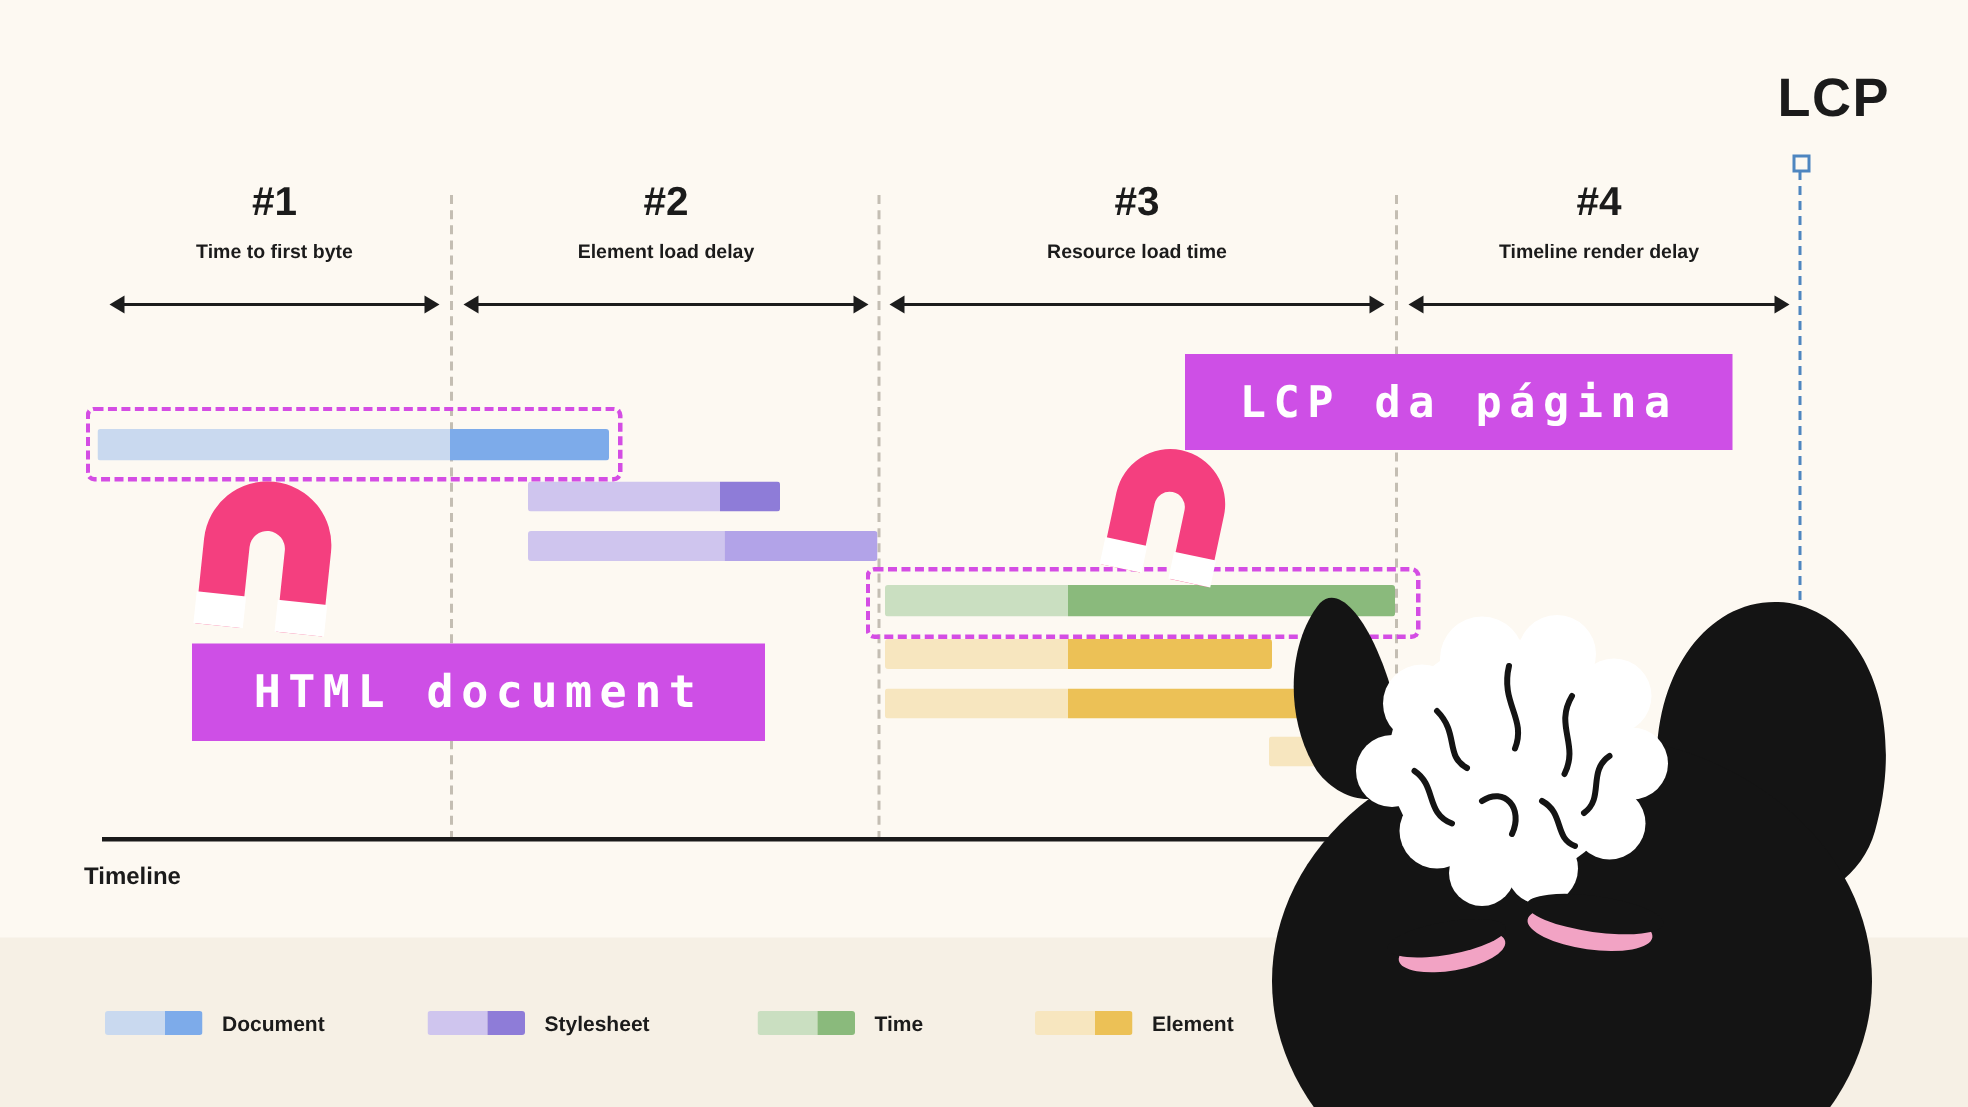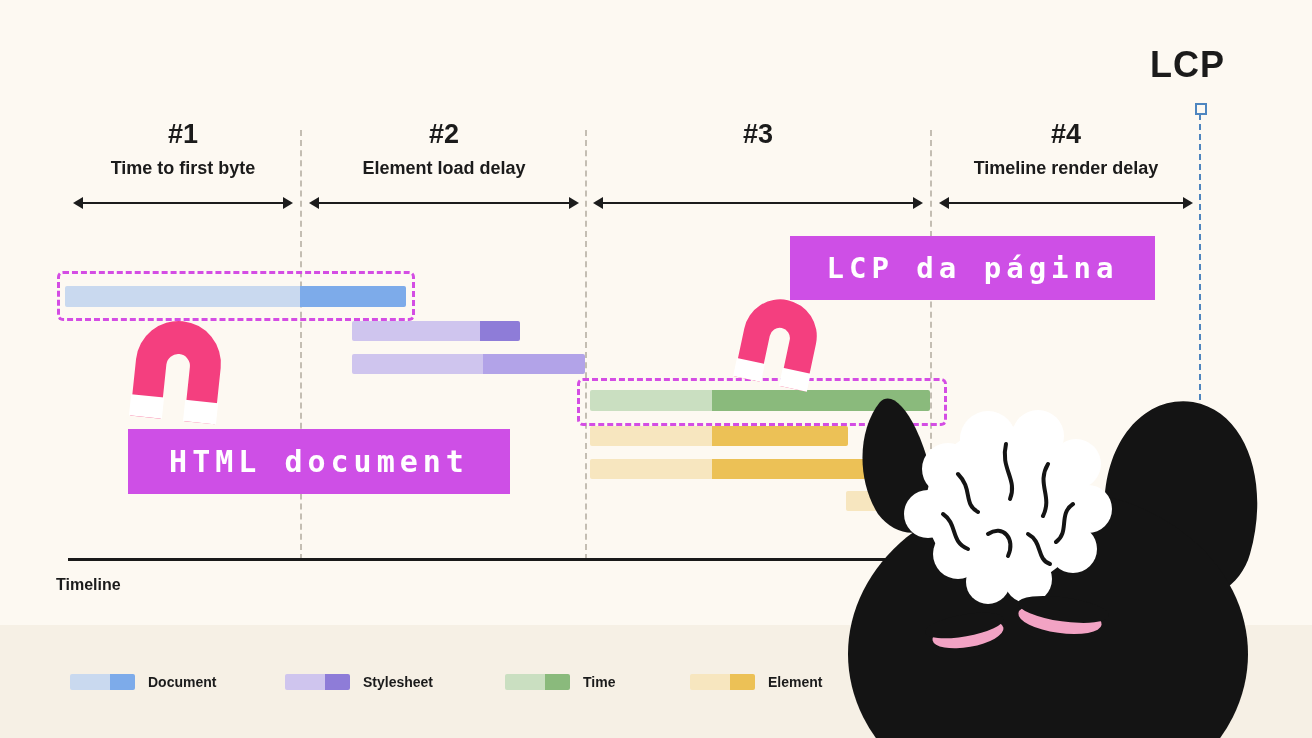--- a/index.html
+++ b/index.html
@@ -11,26 +11,26 @@
   }
   .footer-band{position:absolute;left:0;top:625px;width:1312px;height:113px;background:#f6f0e5;}
 
   
   .vsep{position:absolute;top:130px;height:430px;border-left:2px dashed #c4beb3;width:0;}
   .vsep.s1{left:300px}.vsep.s2{left:585px}.vsep.s3{left:930px}
 
   
   .lcp-line{position:absolute;left:1199px;top:114px;height:446px;border-left:2px dashed #4e86c0;width:0;}
   .lcp-square{position:absolute;left:1195px;top:103px;width:8px;height:8px;border:2px solid #4e86c0;background:#fdf9f2;}
-  .lcp-title{position:absolute;left:1150px;top:44px;width:110px;text-align:left;font-size:36px;font-weight:800;letter-spacing:1px;}
+  .lcp-title{position:absolute;left:1150px;top:44px;width:110px;text-align:right;font-size:36px;font-weight:800;letter-spacing:1px;}
 
   
   .phase{position:absolute;top:118px;height:96px;text-align:center;}
   .phase .num{font-size:27px;font-weight:700;line-height:32px;}
-  .phase .lbl{font-size:18px;font-weight:600;line-height:20px;margin-top:8px;}
+  .phase .lbl{font-size:13px;font-weight:600;line-height:20px;margin-top:8px;}
   .phase .arrow{position:absolute;height:2px;background:#1c1c1c;top:84px;left:5px;right:5px;}
   .phase .arrow::before{content:"";position:absolute;left:-2px;top:-5px;border-top:6px solid transparent;border-bottom:6px solid transparent;border-right:10px solid #1c1c1c;}
   .phase .arrow::after{content:"";position:absolute;right:-2px;top:-5px;border-top:6px solid transparent;border-bottom:6px solid transparent;border-left:10px solid #1c1c1c;}
   .phase.p1{left:70px;width:226px}
   .phase.p2{left:306px;width:276px}
   .phase.p3{left:590px;width:336px}
   .phase.p4{left:936px;width:260px}
 
   
   .bars-layer{position:absolute;left:0;top:0;width:100%;height:100%;}
@@ -95,20 +95,21 @@
     <div class="lbl">Time to first byte</div>
     <div class="arrow"></div>
   </div>
   <div class="phase p2">
     <div class="num">#2</div>
     <div class="lbl">Element load delay</div>
     <div class="arrow"></div>
   </div>
   <div class="phase p3">
     <div class="num">#3</div>
+    <div class="lbl">Resource load time</div>
     <div class="arrow"></div>
   </div>
   <div class="phase p4">
     <div class="num">#4</div>
     <div class="lbl">Timeline render delay</div>
     <div class="arrow"></div>
   </div>
 
   <div class="bars-layer">
       <div class="bar" style="left: 65px; top: 286px; height: 21px;">

